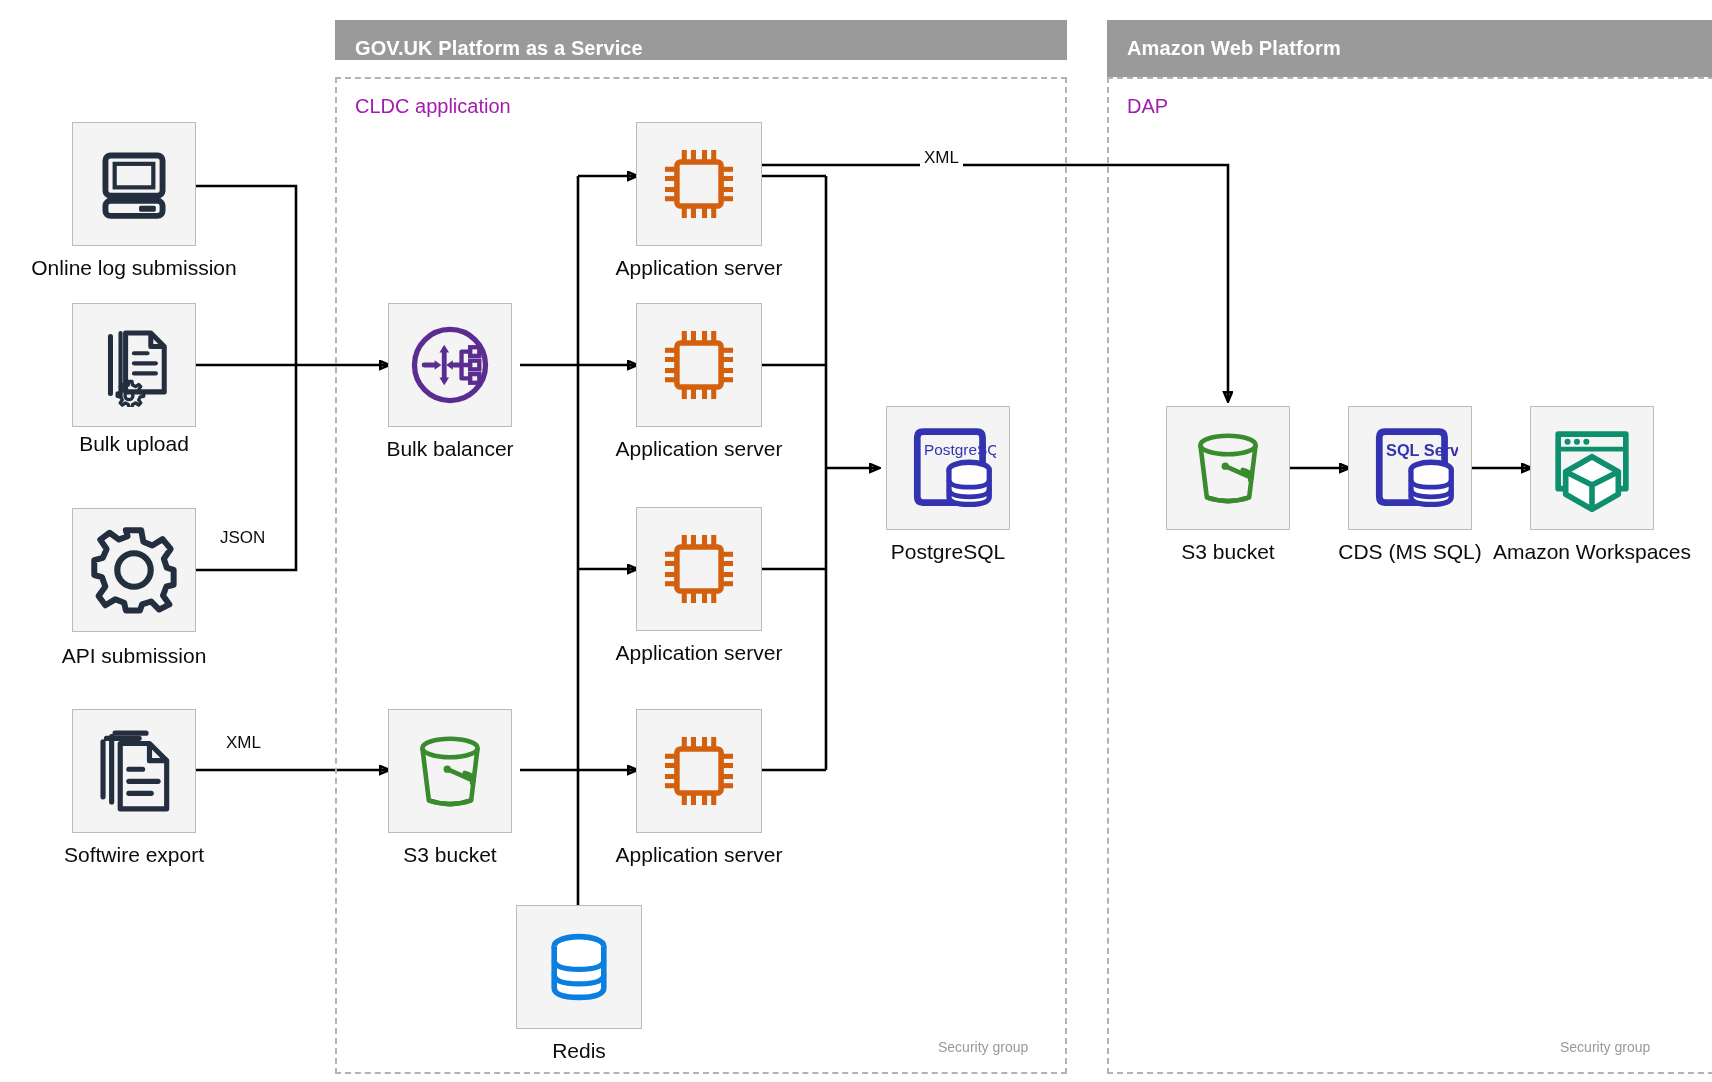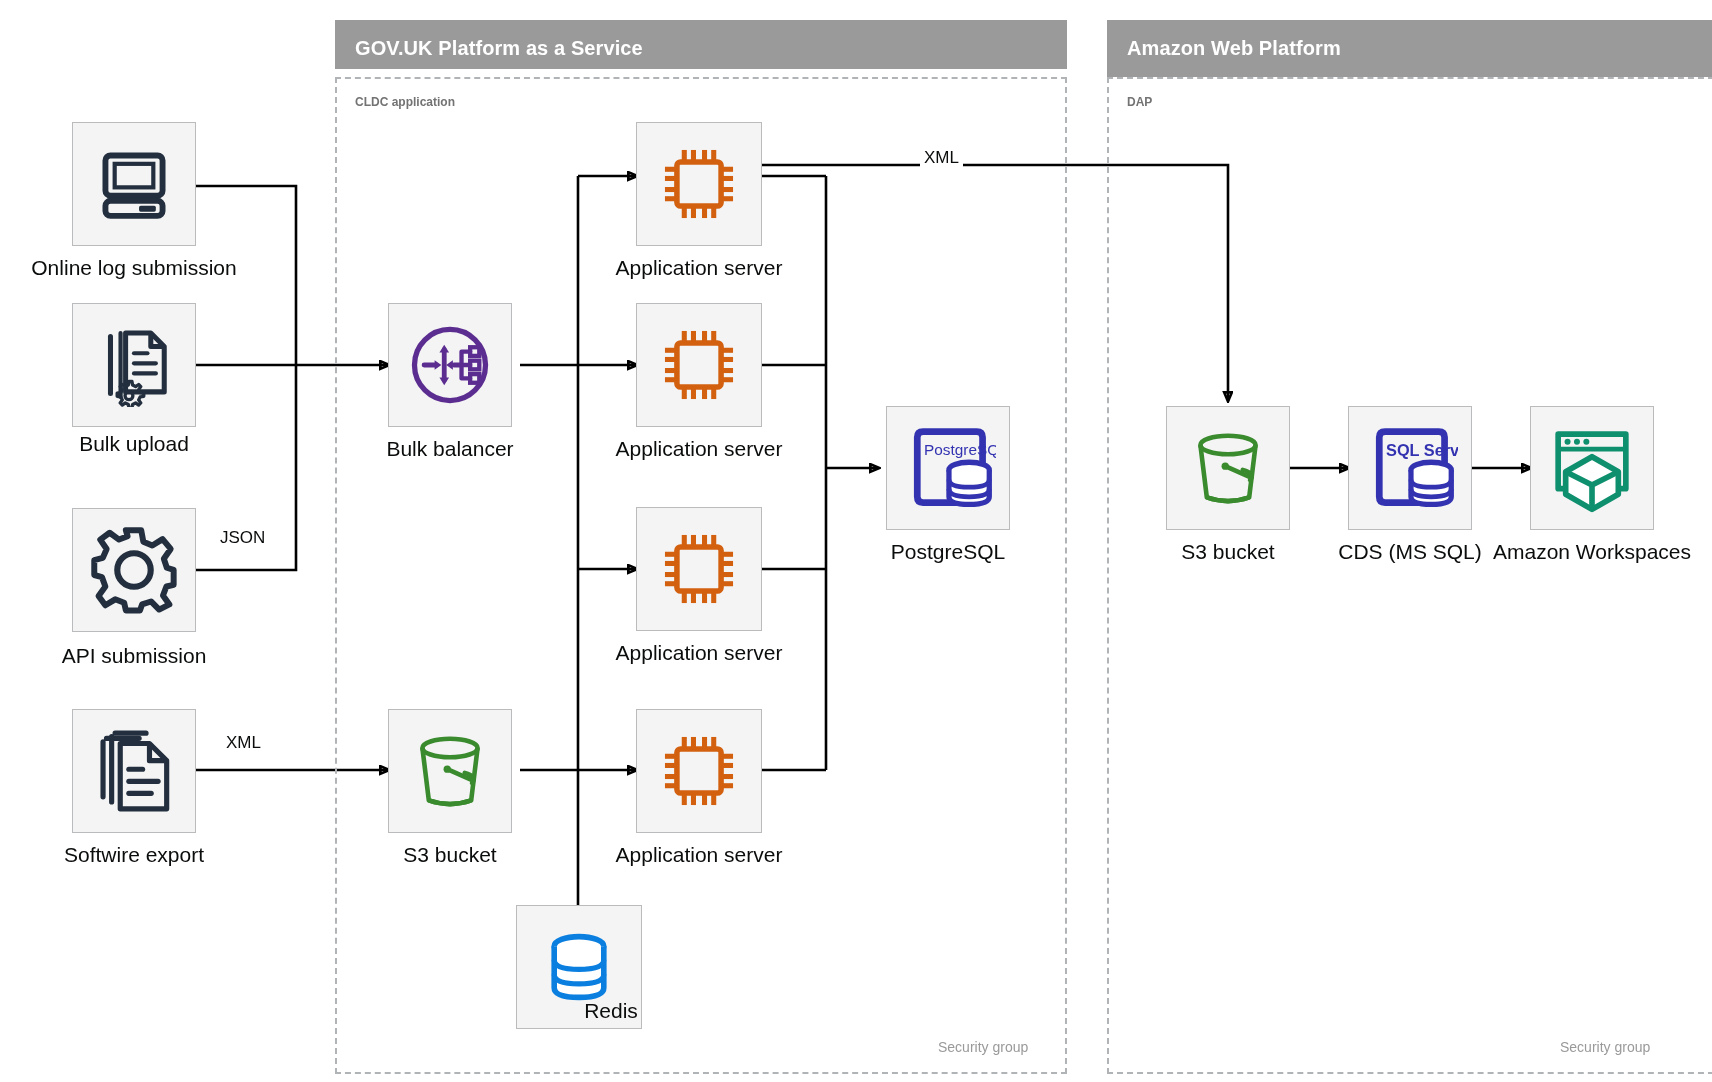--- a/index.html
+++ b/index.html
@@ -31,23 +31,23 @@
   }
   
   .dashed-box{
     position:absolute;
     border:2px dashed #b1b4b6;
     box-sizing:border-box;
     background:transparent;
   }
   .group-sublabel{
     position:absolute;
-    font-size:12px;
-    font-weight:bold;
-    color:#737373;
+    font-size:20px;
+    font-weight:normal;
+    color:#a21caf;
   }
   .security-group-label{
     position:absolute;
     font-size:14px;
     color:#9a9a9a;
     white-space:nowrap;
   }
 
   
   .node{
@@ -121,21 +121,21 @@
     <path d="M196,770 L388,770" marker-end="url(#arrow)"></path>
 
     <path d="M520,770 L578,770"></path>
 
     <path d="M578,905 L578,770"></path>
 
     <path d="M1290,468 L1348,468" marker-end="url(#arrow)"></path>
     <path d="M1472,468 L1530,468" marker-end="url(#arrow)"></path>
   </svg>
 
-  <div class="group-header" style="left:335px;top:20px;width:732px;height:49px;">
+  <div class="group-header" style="left:335px;top:20px;width:732px;height:40px;">
     <span>GOV.UK Platform as a Service</span>
   </div>
   <div class="dashed-box" style="left:335px;top:77px;width:732px;height:997px;"></div>
   <div class="group-sublabel" style="left:355px;top:95px;">CLDC application</div>
   <div class="security-group-label" style="left:938px;top:1039px;">Security group</div>
 
   <div class="group-header" style="left:1107px;top:20px;width:605px;height:57px;">
     <span>Amazon Web Platform</span>
   </div>
   <div class="dashed-box" style="left:1107px;top:77px;width:627px;height:997px;"></div>
@@ -335,21 +335,21 @@
   <div class="node-label" style="left:450px;top:843px;">S3 bucket</div>
 
   <div class="node" style="left:516px;top:905px;width:126px;height:124px;">
     <svg width="80" height="80" viewBox="0 0 100 100">
       <ellipse cx="50" cy="24" rx="31" ry="12" fill="#ffffff" stroke="#0b7fe0" stroke-width="7"></ellipse>
       <path d="M19,24 L19,76 Q19,88 50,88 Q81,88 81,76 L81,24" fill="#ffffff" stroke="#0b7fe0" stroke-width="7"></path>
       <path d="M19,41 Q19,53 50,53 Q81,53 81,41" fill="none" stroke="#0b7fe0" stroke-width="6.5"></path>
       <path d="M19,59 Q19,71 50,71 Q81,71 81,59" fill="none" stroke="#0b7fe0" stroke-width="6.5"></path>
     </svg>
   </div>
-  <div class="node-label" style="left:579px;top:999px;margin-left:32px;">Redis</div>
+  <div class="node-label" style="left:579px;top:1039px;">Redis</div>
 
   <div class="node" style="left:1166px;top:406px;width:124px;height:124px;">
     <svg width="92" height="92" viewBox="0 0 100 100">
       <ellipse cx="50" cy="25" rx="30" ry="10" fill="none" stroke="#3a8a2e" stroke-width="5"></ellipse>
       <path d="M20,25 L27,82 Q50,90 73,82 L80,25" fill="none" stroke="#3a8a2e" stroke-width="5" stroke-linejoin="round"></path>
       <path d="M27,82 Q50,90 73,82" fill="none" stroke="#3a8a2e" stroke-width="5"></path>
       <path d="M47,48 L74,60" fill="none" stroke="#3a8a2e" stroke-width="5" stroke-linecap="round"></path>
       <circle cx="47" cy="48" r="4" fill="#3a8a2e"></circle>
       <path d="M66,52 Q80,56 74,63" fill="none" stroke="#3a8a2e" stroke-width="5" stroke-linecap="round"></path>
     </svg>

